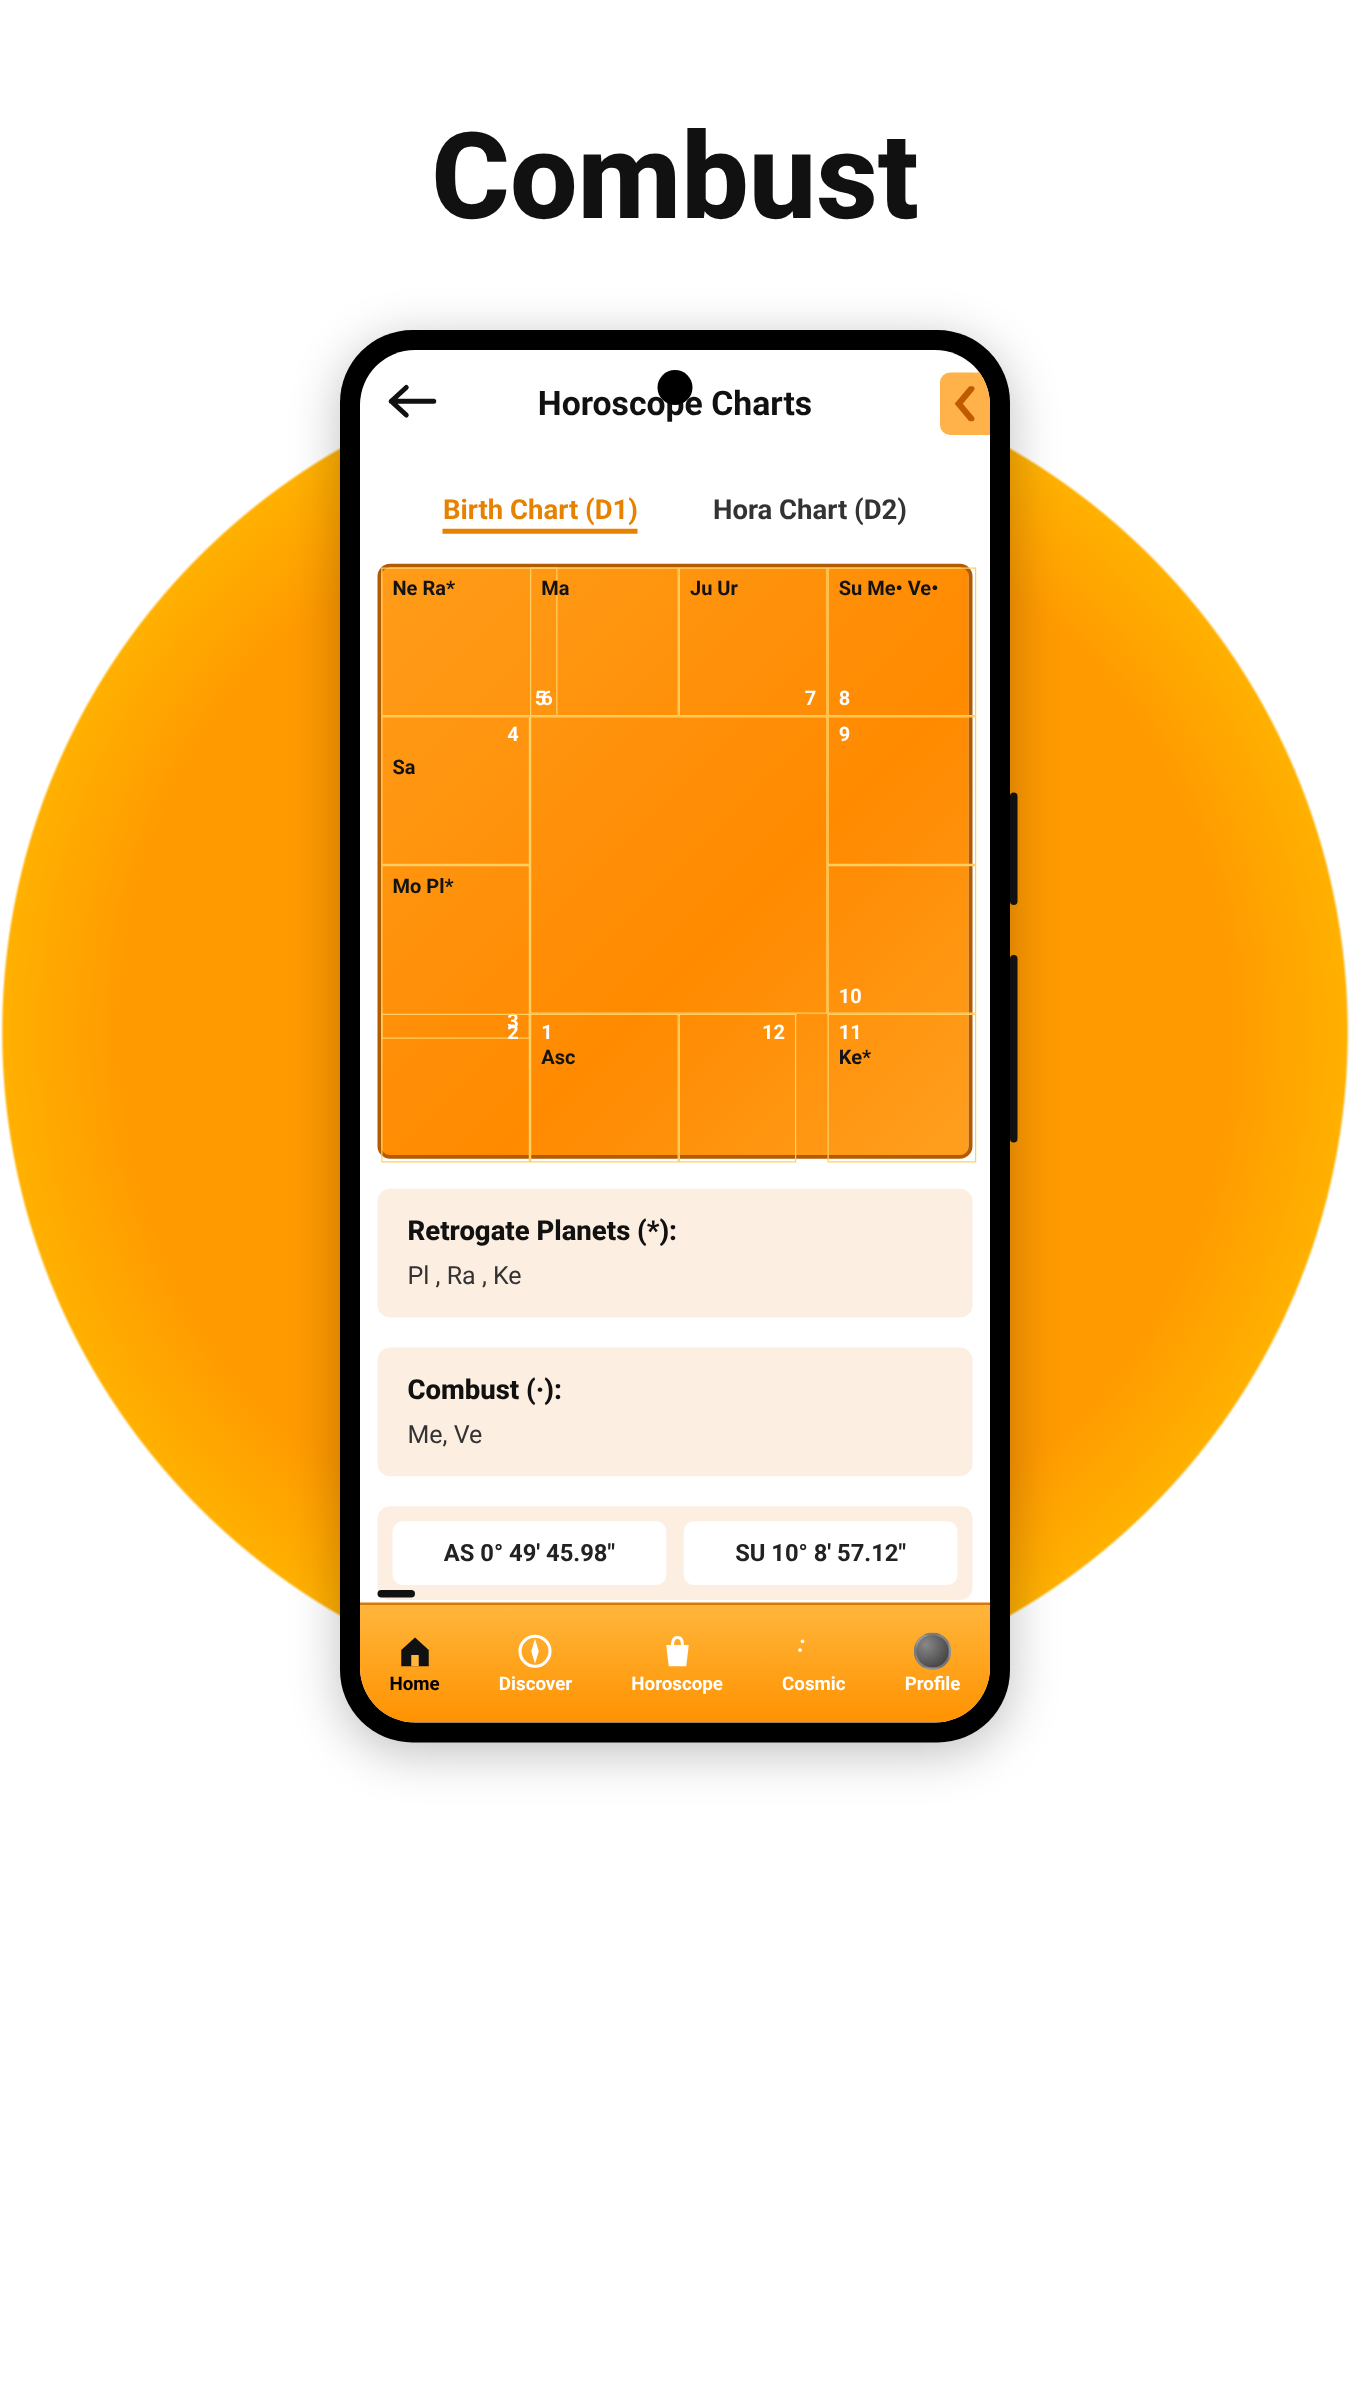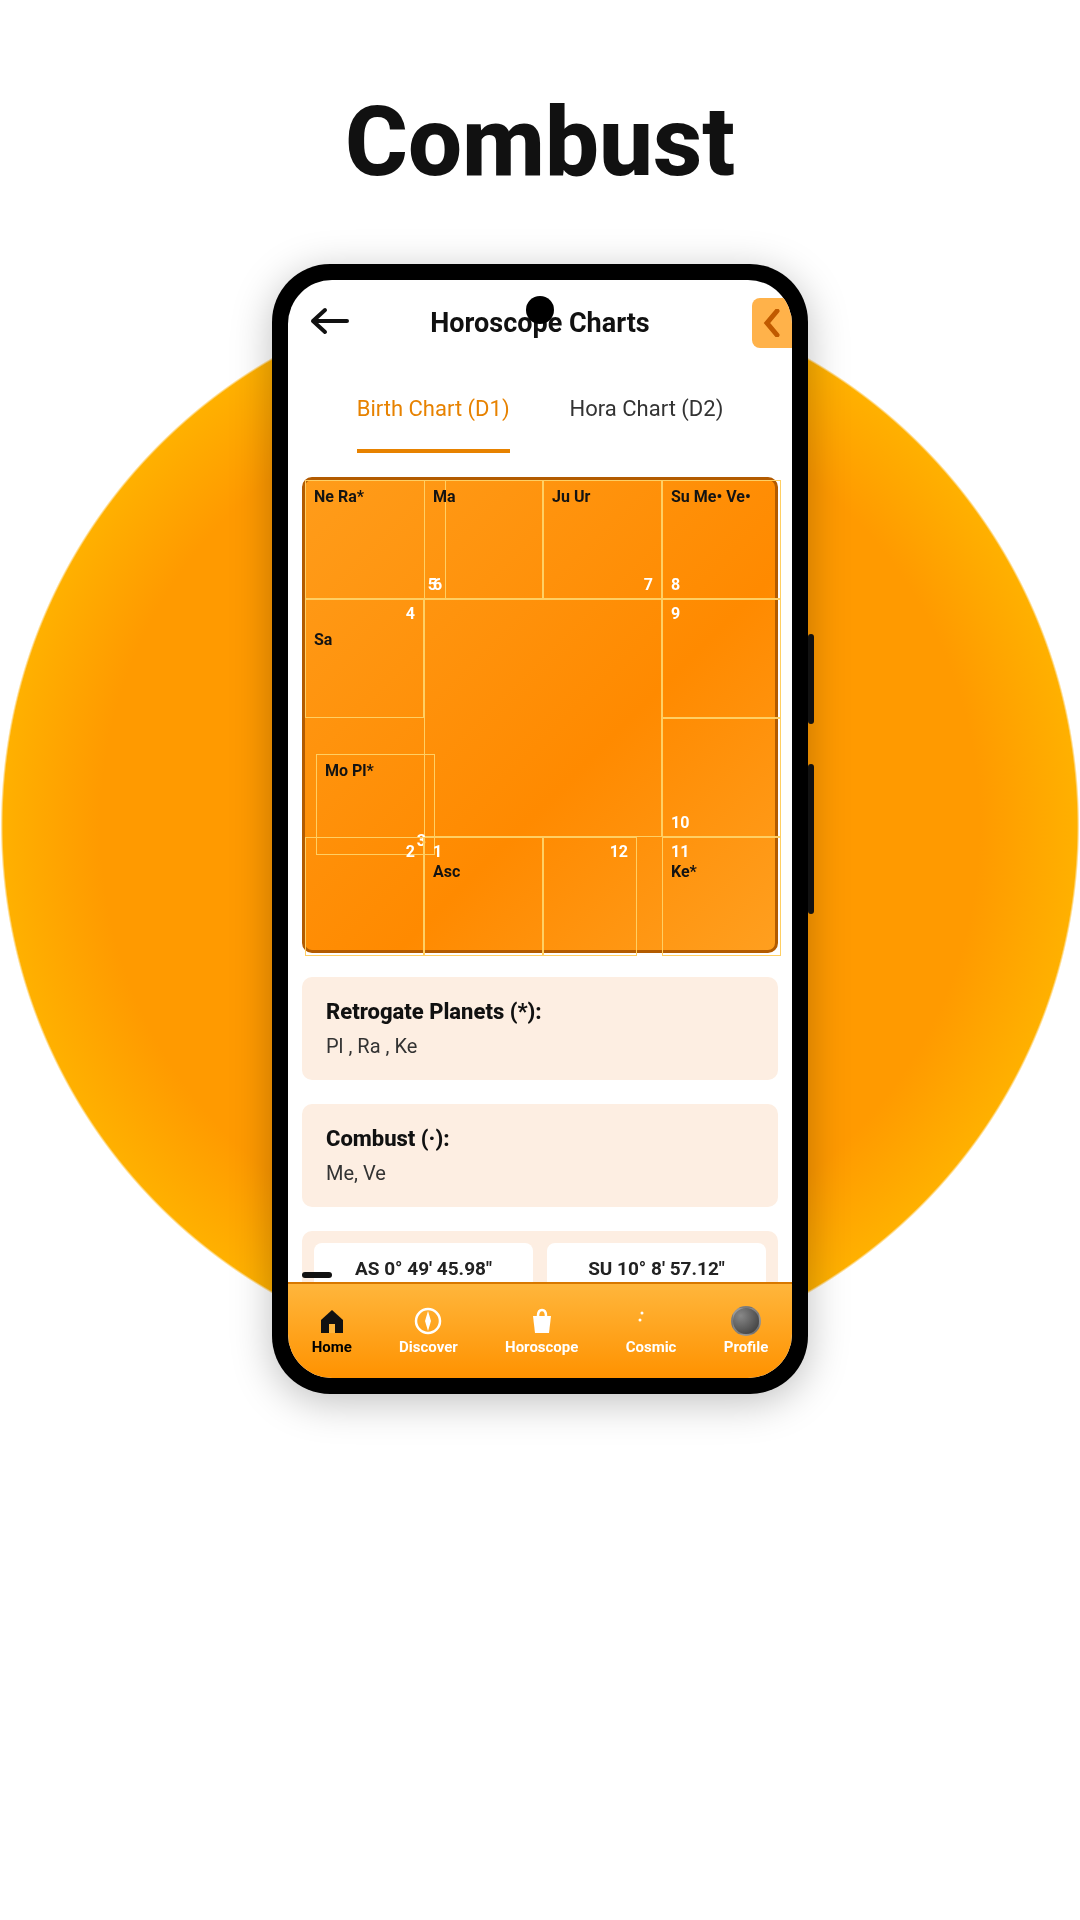--- a/index.html
+++ b/index.html
@@ -56,21 +56,21 @@
   .hdr-title { font-size: 27px; font-weight: 700; color: #111; }
   .hdr-chev {
     position: absolute; right: 0; top: 18px;
     width: 40px; height: 50px; background: #ffb24a;
     border-radius: 8px 0 0 8px;
     display: flex; align-items: center; justify-content: center;
     color: #b85900; font-size: 30px; font-weight: 900;
   }
   
   .tabs { display: flex; gap: 60px; justify-content: center; padding: 30px 0 10px; }
-  .tab { font-size: 22px; font-weight: 400; color: #333; padding-bottom: 28px; }
+  .tab { font-size: 22px; font-weight: 700; color: #333; padding-bottom: 2px; }
   .tab.active { color: #e78200; border-bottom: 4px solid #e78200; }
   
   .chart {
     margin: 14px 14px 0 14px;
     width: 476px; height: 476px;
     border: 3px solid #b35b00;
     border-radius: 10px;
     background: linear-gradient(135deg, #ff9c1a, #ff8a00 60%, #ff9f1f);
     position: relative;
   }
@@ -83,21 +83,21 @@
   .cell .num { position: absolute; color: #fff; font-size: 16px; }
   
   .c5  { left:0;   top:0;   width:141px; height:119px; }
   .c6  { left:119px; top:0; width:119px; height:119px; }
   .c7  { left:238px; top:0; width:119px; height:119px; }
   .c8  { left:357px; top:0; width:119px; height:119px; }
   
   .c4  { left:0; top:119px; width:119px; height:119px; }
   .c9  { left:357px; top:119px; width:119px; height:119px; }
   
-  .c3  { left:11px; top:238px; width:119px; height:101px;margin-top:36px; }
+  .c3  { left:0; top:238px; width:119px; height:139px; }
   .c10 { left:357px; top:238px; width:119px; height:119px; }
   
   .c2  { left:0; top:357px; width:119px; height:119px; }
   .c1  { left:119px; top:357px; width:119px; height:119px; }
   .c12 { left:238px; top:357px; width:94px; height:119px;text-align:center; }
   .c11 { left:357px; top:357px; width:119px; height:119px; }
   
   .cc  { left:119px; top:119px; width:238px; height:238px; border: 1px solid #ffcf63; position:absolute;}
   .cell .plbox { position:absolute; top:6px; left:8px; right:8px; }
   .num-bl { bottom:4px; left:8px; }

